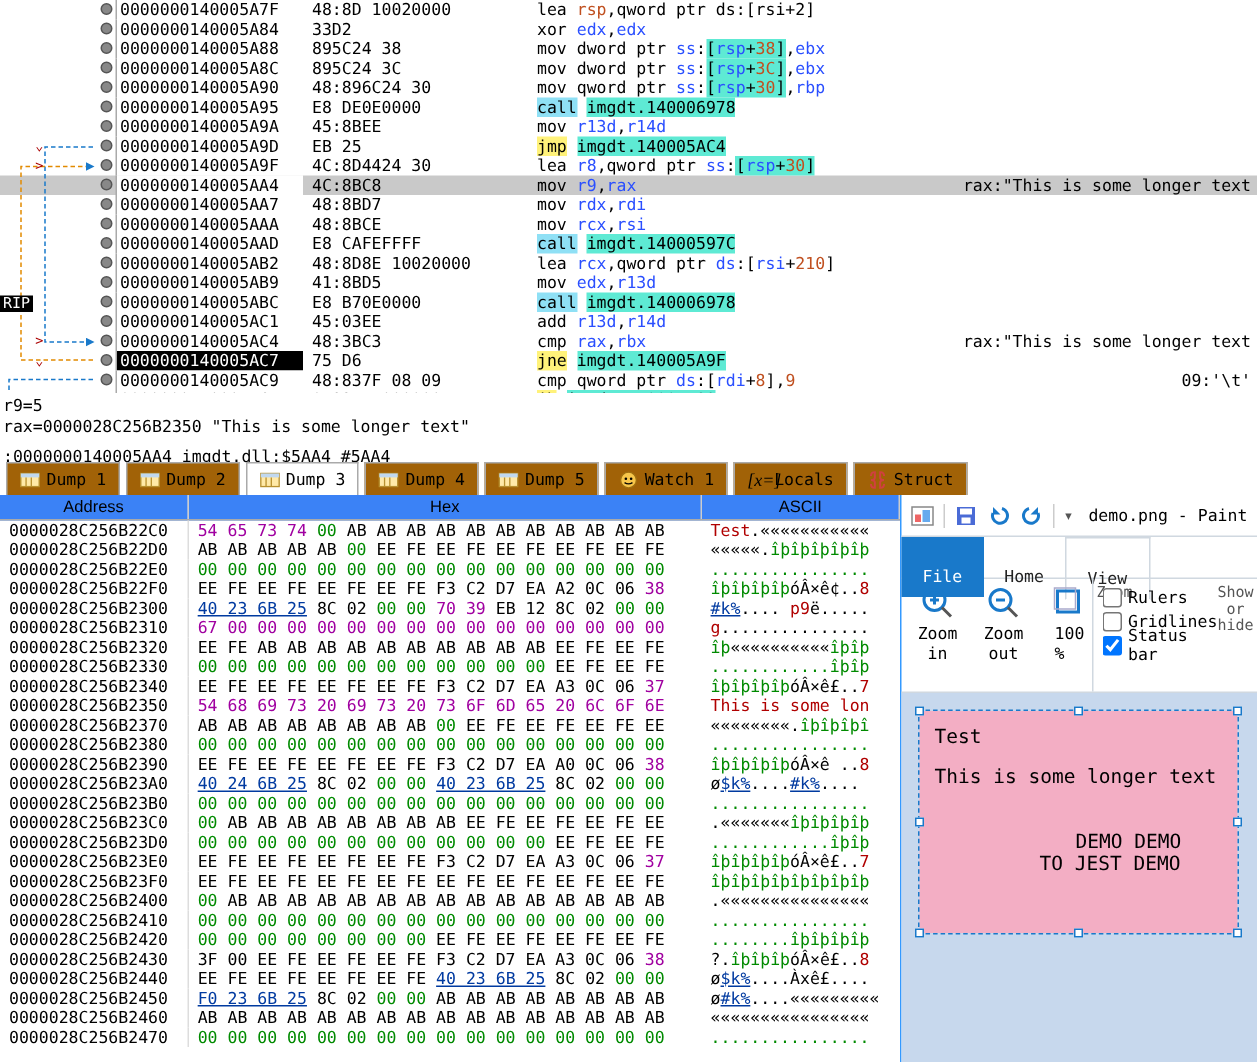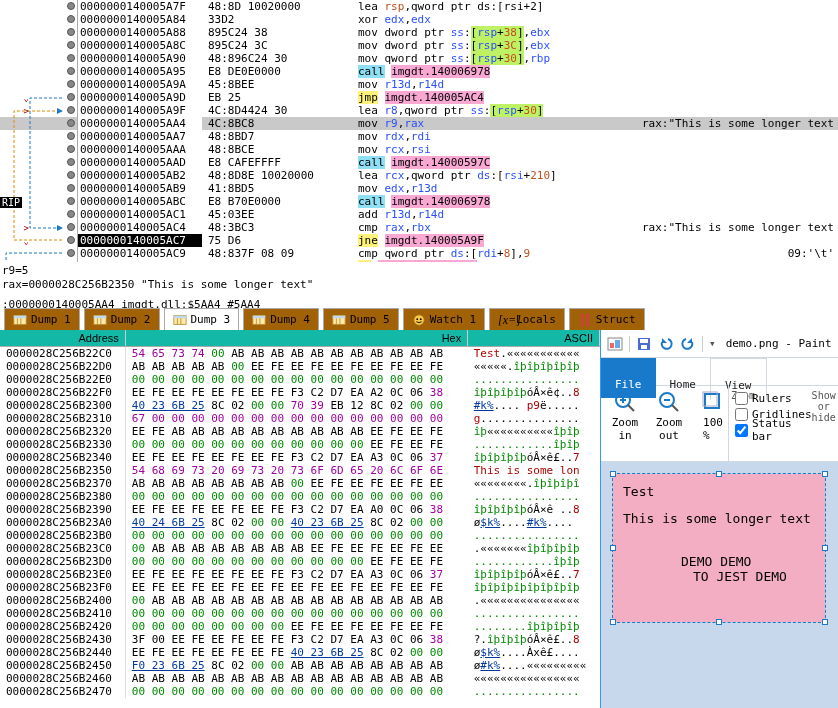--- a/index.html
+++ b/index.html
@@ -14,42 +14,42 @@
 .arrows { position:absolute; left:0; top:0; bottom:0; width:66px; }
 .addr { width:124px; padding-left:2px; flex:none; text-align:left; background:#fff; }
 .bytes { width:150px; padding-left:6px; flex:none; }
 .instr { flex:auto; padding-left:6px; }
 .cmt { position:absolute; right:4px; color:#000; background:transparent; }
 .rip { position:absolute; left:0; top:197px; background:#000; color:#fff; padding:0 2px; font-size:10px; z-index:3; }
 .addr-sel { background:#000; color:#fff; }
 .row-grey { background:#c9c9c9; }
 .mn-call { background:#8fe0f5; }
 .mn-jmp { background:#fff27a; }
-.hl-module { background:#f9a8d4; }
-.hl-seg { background:#bef264; }
+.hl-module { background:#5eead4; }
+.hl-seg { background:#5eead4; }
 .reg { color:#2a4fff; }
 .num { color:#c05020; }
 
 
 .arrows svg { position:absolute; left:0; top:0; }
 
 
 .status { position:absolute; left:2px; top:264px; width:836px; }
 .status div { line-height:14px; }
 
 
 .tabs { position:absolute; left:4px; top:308px; display:flex; gap:4px; }
 .tab { display:flex; align-items:center; gap:4px; background:#a16207; border:1px solid #aaa; border-bottom:none; padding:2px 8px; height:22px; font-family:"Segoe UI",sans-serif; font-size:11px; }
 .tab svg, .tab .ico { width:14px; height:14px; }
 .tab.active { background:#fff; }
 
 
 .dump { position:absolute; left:0; top:330px; width:600px; bottom:0; overflow:hidden; }
 .dump table { border-collapse:collapse; width:100%; }
-.dump th { text-align:right; font-weight:normal; background:#14b8a6; border-bottom:1px solid #aaa; padding:2px 6px; border-right:1px solid #ccc; font-family:"Segoe UI",sans-serif; }
+.dump th { text-align:center; font-weight:normal; background:#3b82f6; border-bottom:1px solid #aaa; padding:2px 6px; border-right:1px solid #ccc; font-family:"Segoe UI",sans-serif; }
 .dump td { padding:0 6px; white-space:pre; height:13px; line-height:13px; vertical-align:top; }
 .dump td.addr-col { color:#000; border-right:1px solid #ddd; }
 .hex .g { color:#008a00; }
 .hex .u { text-decoration:underline; color:#003aa0; }
 .hex .p { color:#a000a0; }
 .ascii .g{ color:#008a00; } .ascii .r{ color:#b00000; } .ascii .u{ text-decoration:underline; color:#003aa0; }
 
 
 .paint { position:absolute; right:0; top:330px; width:238px; bottom:0; border-left:1px solid #3399ff; background:#fff; font-family:"Segoe UI",sans-serif; font-size:11px; }
 .paint-title { display:flex; align-items:center; gap:6px; padding:4px 6px; border-bottom:1px solid #d0d8e0; height:28px; }
@@ -62,21 +62,21 @@
 .ribbon { display:flex; height:76px; border-bottom:1px solid #d0d8e0; }
 .rgroup { border-right:1px solid #d0d8e0; padding:4px 6px; display:flex; flex-direction:row; justify-content:space-between; height:100%; }
 .rgroup .row { display:flex; gap:8px; }
 .zoombtn { display:flex; flex-direction:column; align-items:center; width:36px; gap:2px; }
 .glabel { text-align:center; color:#555; font-size:10px; }
 .chks label { display:flex; align-items:center; gap:4px; height:16px; }
 .canvas-area { position:relative; flex:1; background:#c7d8ed; height:calc(100% - 132px); }
 .img { position:absolute; left:12px; top:12px; width:212px; height:148px; background:#f3aec4; outline:1px dashed #1979ca; padding:10px 10px; color:#000; }
 .img .t1 { font-size:13px; }
 .img .t2 { font-size:13px; margin-top:12px; }
-.img .t3 { font-size:13px; margin-top:28px; margin-left:58px; }
+.img .t3 { font-size:13px; margin-top:28px; margin-left:94px; }
 .img .t4 { font-size:13px; margin-left:70px; }
 .handle { position:absolute; width:6px; height:6px; background:#fff; border:1px solid #1979ca; }
 </style>
 </head>
 <body>
 
 <div class="disasm">
   <div class="arrows">
     <svg width="78" height="262">
       <defs>

